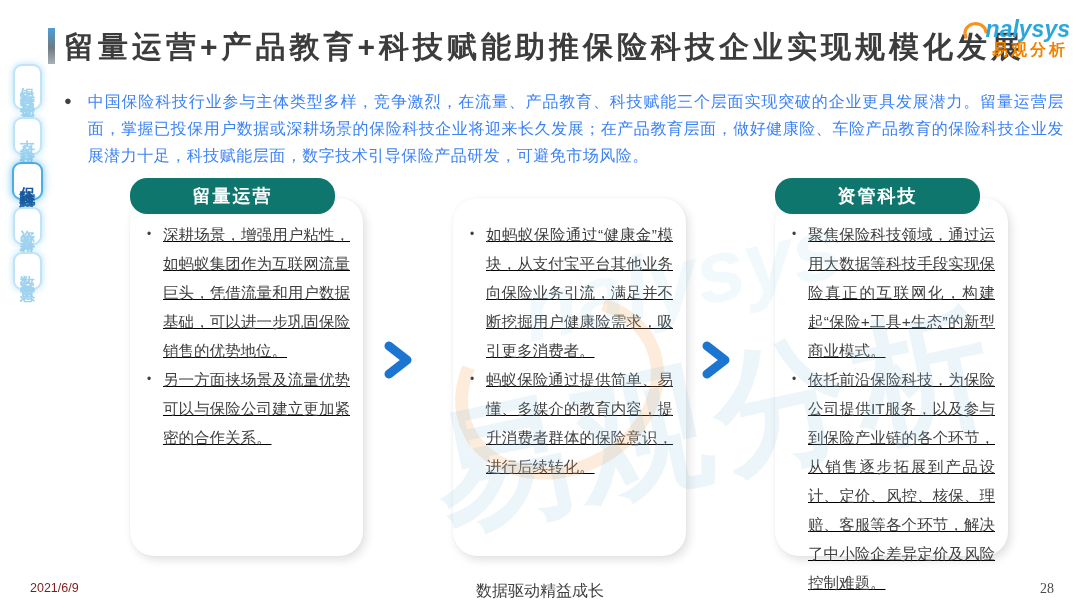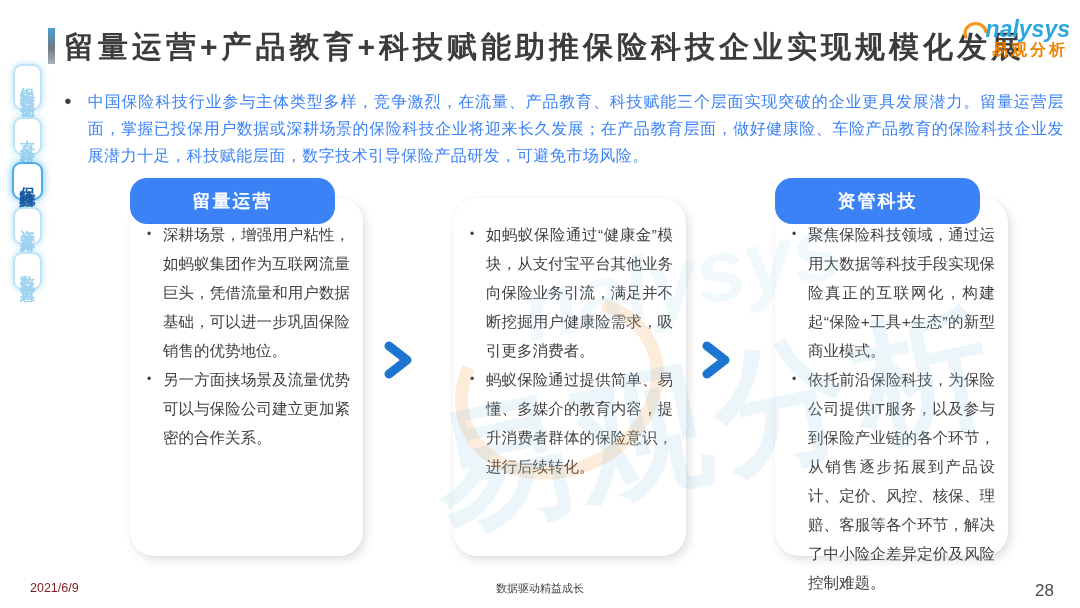--- a/index.html
+++ b/index.html
@@ -42,37 +42,37 @@
     font-style:italic; color:rgba(150,205,235,0.13); transform:rotate(-12deg); white-space:nowrap; }
   .wm-cn { position:absolute; left:430px; top:330px; font-size:135px; font-weight:700;
     color:rgba(130,190,225,0.16); letter-spacing:8px; transform:rotate(-12deg); white-space:nowrap; }
 
   
   .column { position:absolute; top:178px; width:233px; }
   .col-1 { left:130px; } .col-2 { left:453px; } .col-3 { left:775px; }
   .card { position:absolute; left:0; top:20px; width:233px; height:358px;
     background:#ffffff; border-radius:24px; z-index:1;
     box-shadow:3px 4px 10px rgba(0,0,0,0.12), 0 0 2px rgba(0,0,0,0.05); }
-  .pill { position:relative; z-index:2; width:205px; height:46px; border-radius:17px;
-    background:#3b82f6; color:#ffffff; font-size:18px; font-weight:700; letter-spacing:2px;
+  .pill { position:relative; z-index:2; width:205px; height:36px; border-radius:17px;
+    background:#0f766e; color:#ffffff; font-size:18px; font-weight:700; letter-spacing:2px;
     display:flex; align-items:center; justify-content:center; }
-  .card ul { position:relative; z-index:2; list-style:none; margin:22px 13px 0 17px; }
+  .card ul { position:relative; z-index:2; list-style:none; margin:22px 13px 0 17px;text-decoration:underline; }
   .card li { position:relative; font-size:15.5px; line-height:29px; color:#3f3f3f;
     padding-left:16px; text-align:justify; }
   .card li::before { content:"•"; position:absolute; left:0; top:0; font-size:12px; color:#3f3f3f; }
 
   
   .arrow { position:absolute; top:341px; z-index:2; }
   .arrow-1 { left:383px; } .arrow-2 { left:701px; }
 
   
   .footer-date { position:absolute; left:30px; top:581px; font-size:12.5px; color:#7f1d1d; }
   .footer-center { position:absolute; left:0; top:581px; width:1080px; text-align:center;
-    font-size:11px; color:#3f3f3f; }
-  .footer-page { position:absolute; right:26px; top:581px; font-size:17px; color:#4a4a4a; }
+    font-size:16px; color:#3f3f3f; }
+  .footer-page { position:absolute; right:26px; top:581px; font-size:14px; color:#4a4a4a;font-family:Liberation Serif, serif; }
 </style>
 </head>
 <body>
 
 <div class="slide">
 
   <div class="title-bar"></div>
   <h1 class="page-title">留量运营+产品教育+科技赋能助推保险科技企业实现规模化发展</h1>
 
   <div class="logo">

